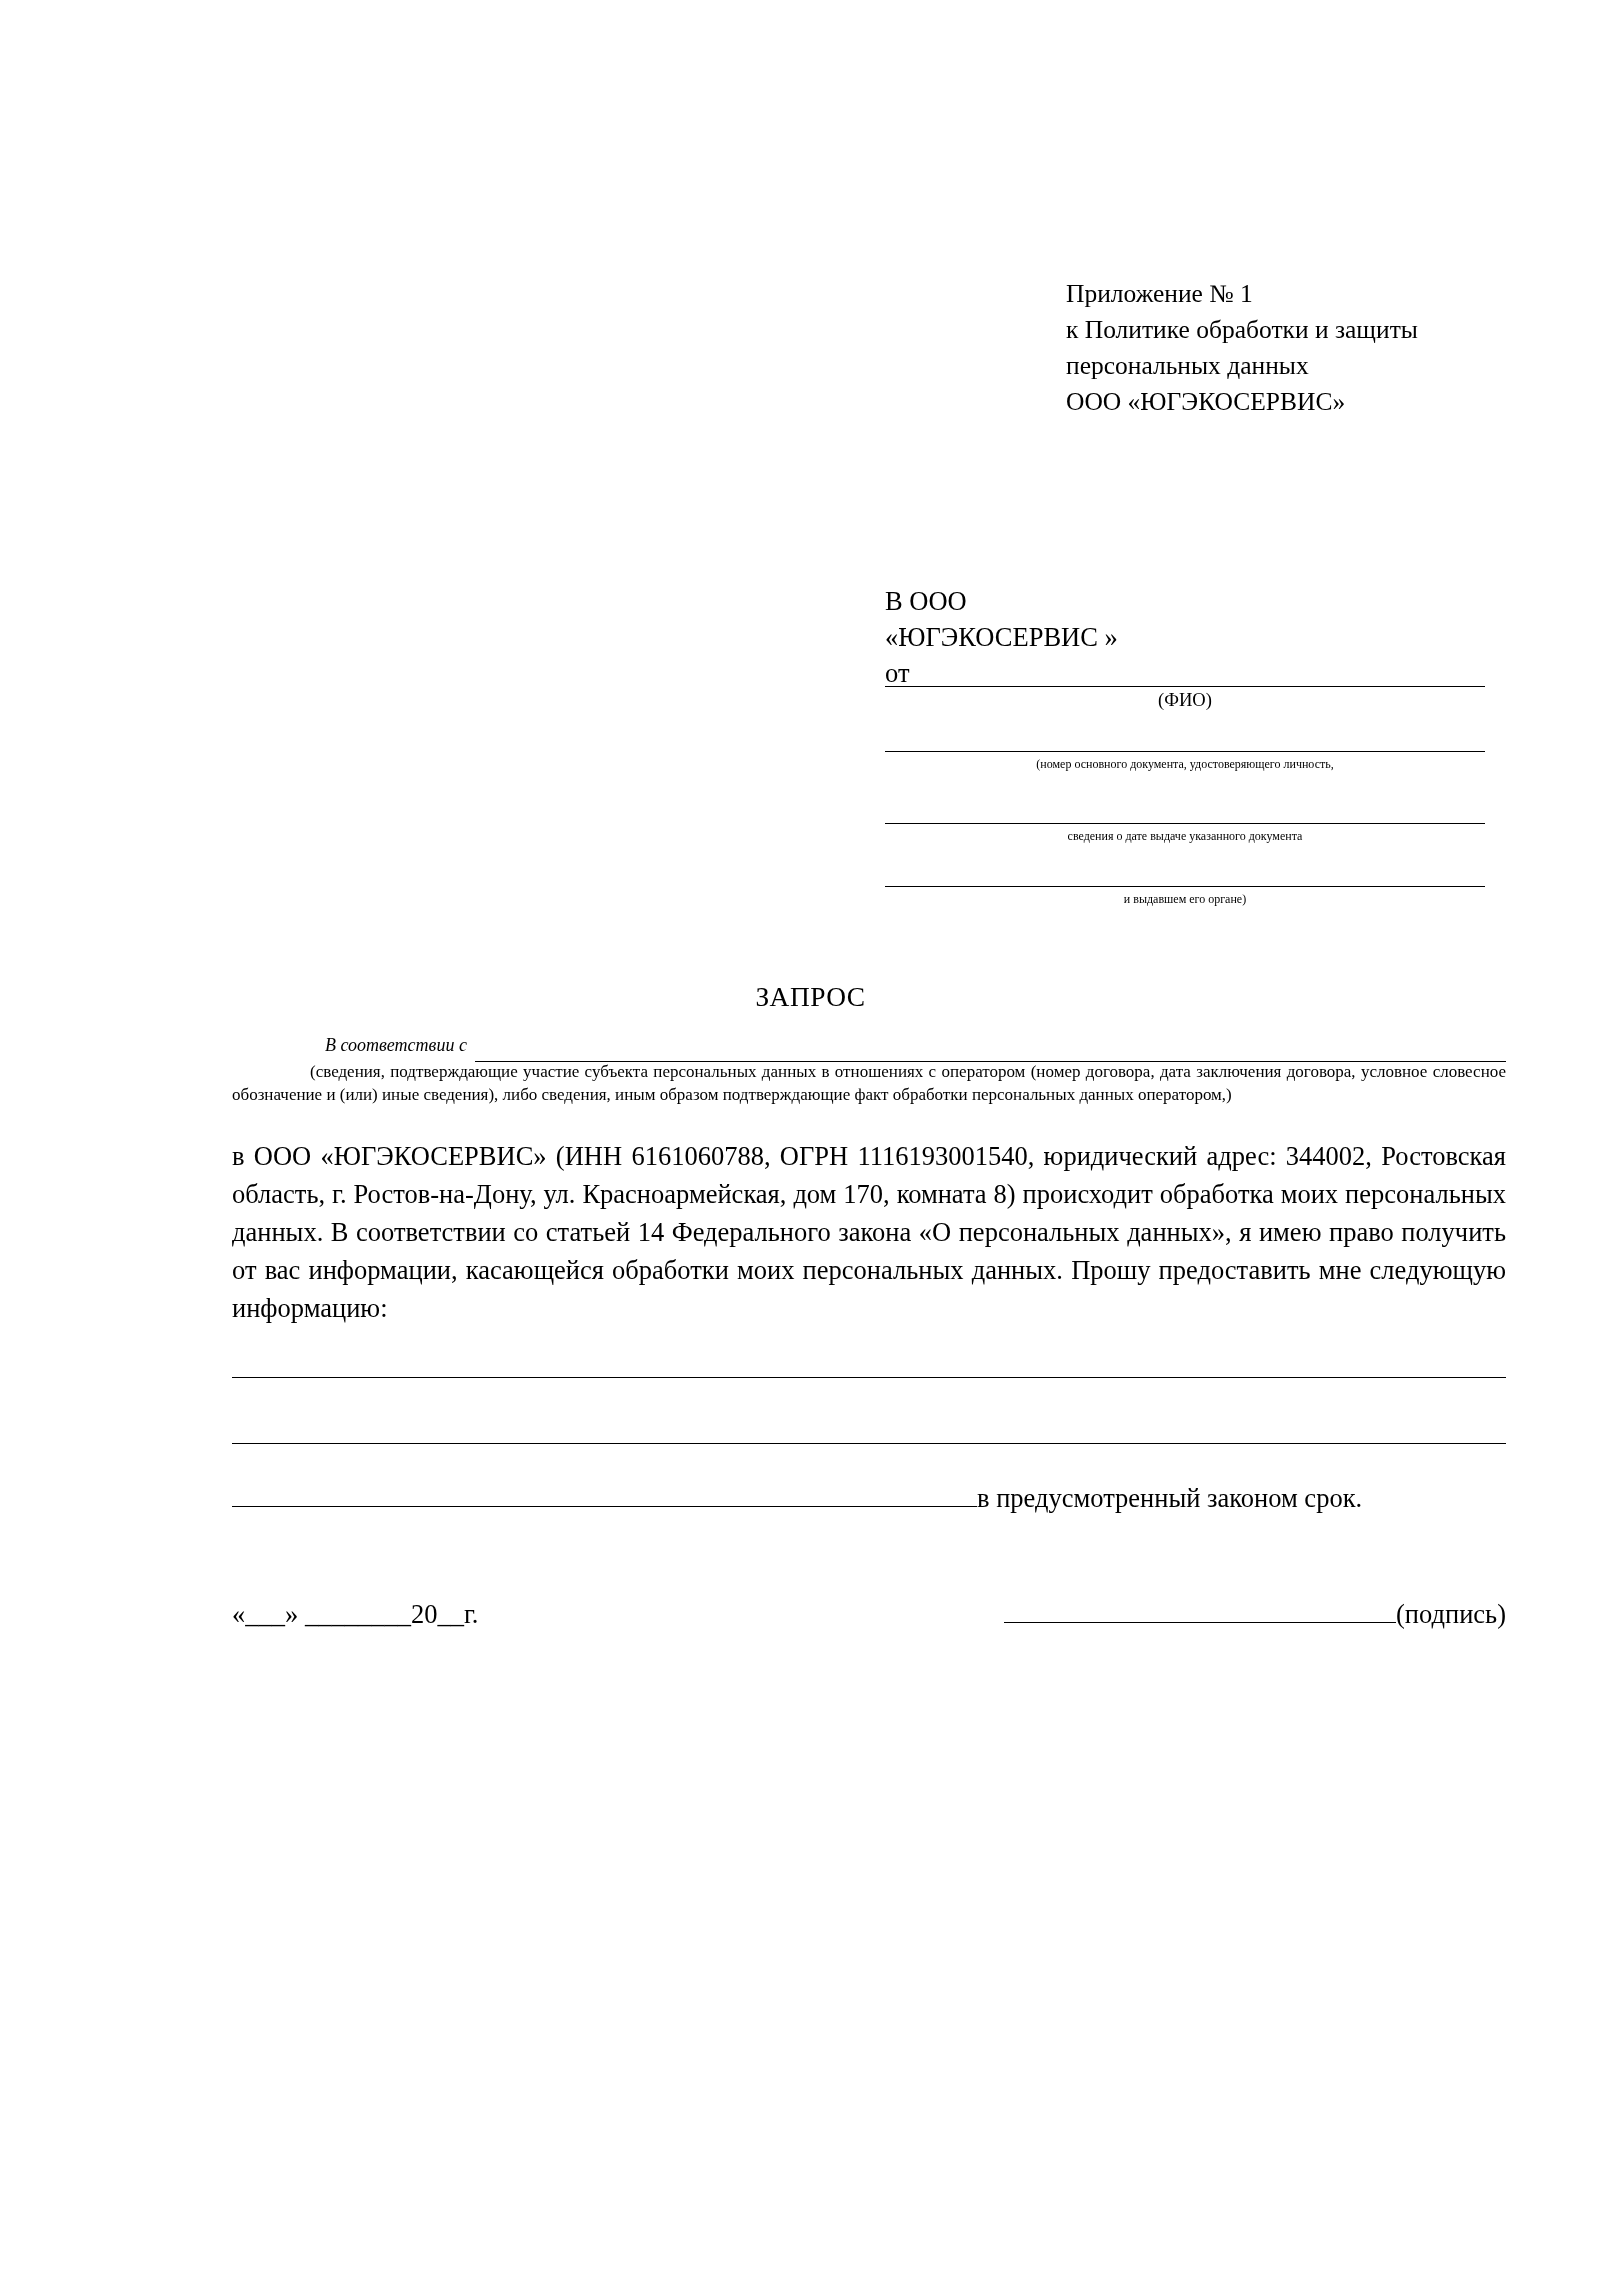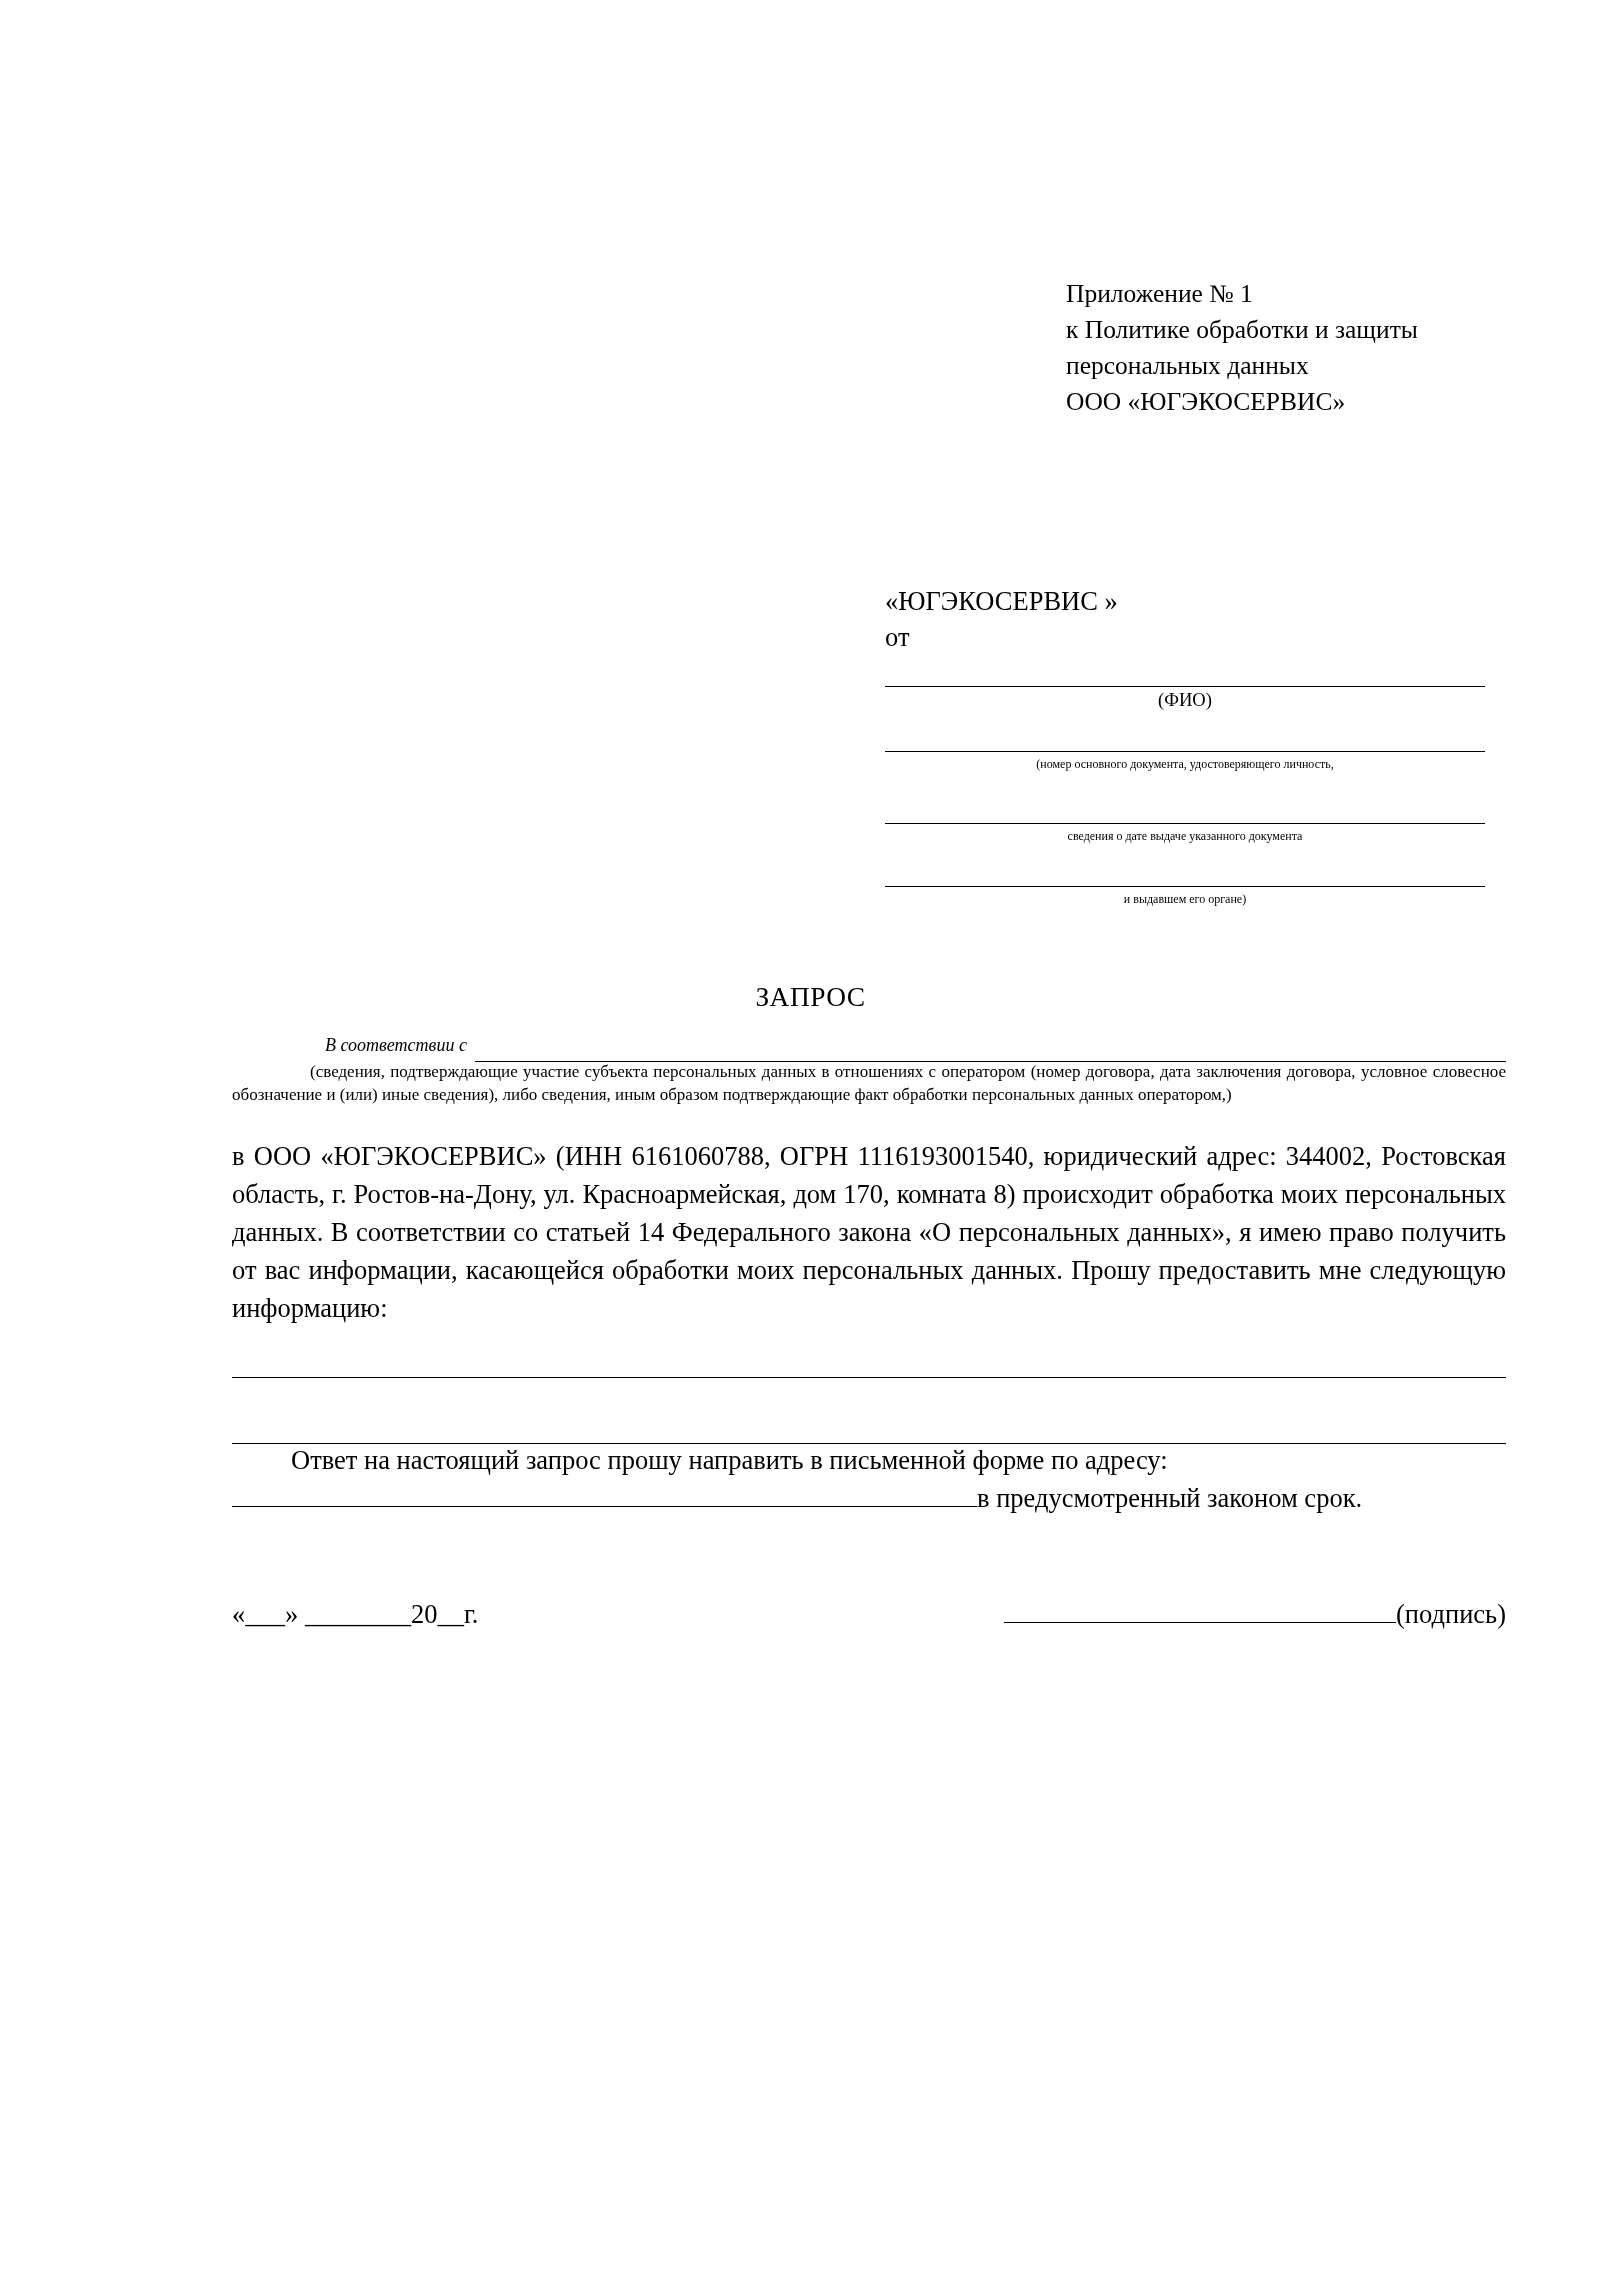--- a/index.html
+++ b/index.html
@@ -201,20 +201,21 @@
 
   <div class="appendix-block">
     <div>Приложение № 1</div>
     <div>к Политике обработки и защиты</div>
     <div>персональных данных</div>
     <div>ООО «ЮГЭКОСЕРВИС»</div>
   </div>
 
 
   <div class="addressee">
+    <div class="line-to">В ООО</div>
     <div class="line-to">«ЮГЭКОСЕРВИС »</div>
     <div class="line-to">от</div>
   </div>
 
   <div class="blank-group" style="top:686px;">
     <div class="rule"></div>
     <div class="rule-caption med">(ФИО)</div>
   </div>
 
   <div class="blank-group" style="top:751px;">
@@ -243,21 +244,20 @@
     <span class="ind">(сведения, подтверждающие участие субъекта персональных данных в отношениях с оператором (номер договора, дата заключения договора, условное словесное обозначение и (или) иные сведения), либо сведения, иным образом подтверждающие факт обработки персональных данных оператором,)</span>
   </div>
 
   <div class="para">
     <p>в ООО «ЮГЭКОСЕРВИС» (ИНН 6161060788, ОГРН 1116193001540, юридический адрес: 344002, Ростовская область, г. Ростов-на-Дону, ул. Красноармейская, дом 170, комната 8) происходит обработка моих персональных данных. В соответствии со статьей 14 Федерального закона «О персональных данных», я имею право получить от вас информации, касающейся обработки моих персональных данных. Прошу предоставить мне следующую информацию:</p>
   </div>
 
   <div class="blank-long" style="top:1377px;"></div>
   <div class="blank-long" style="top:1443px;"></div>
 
-  <div class="answer-line">Ответ на настоящий запрос прошу направить в письменной форме по адресу:</div>
 
   <div class="addr-row">
     <span class="fill"></span>
     <span class="tail">в предусмотренный законом срок.</span>
   </div>
 
   <div class="sign-row">
     <span class="date">«___» ________20__г.</span>
     <span class="spacer"></span>
     <span class="sig-line"></span>

